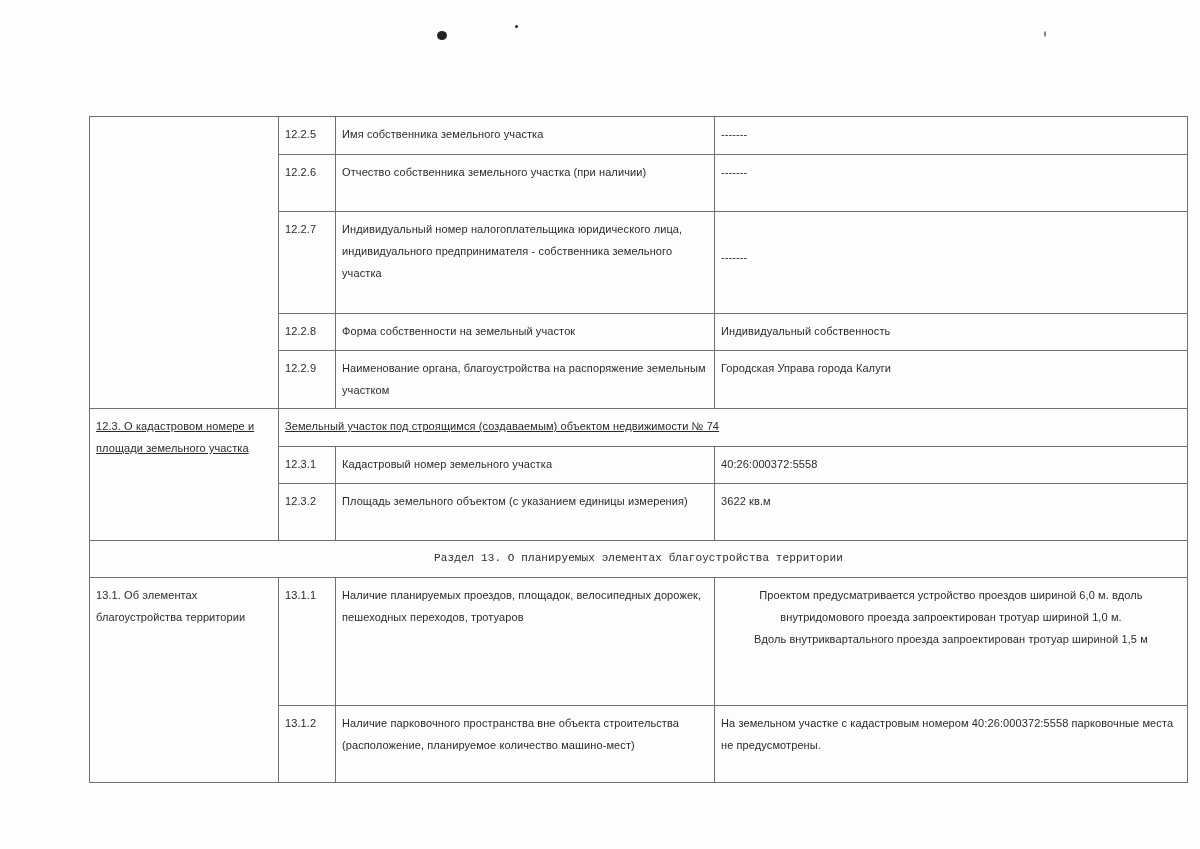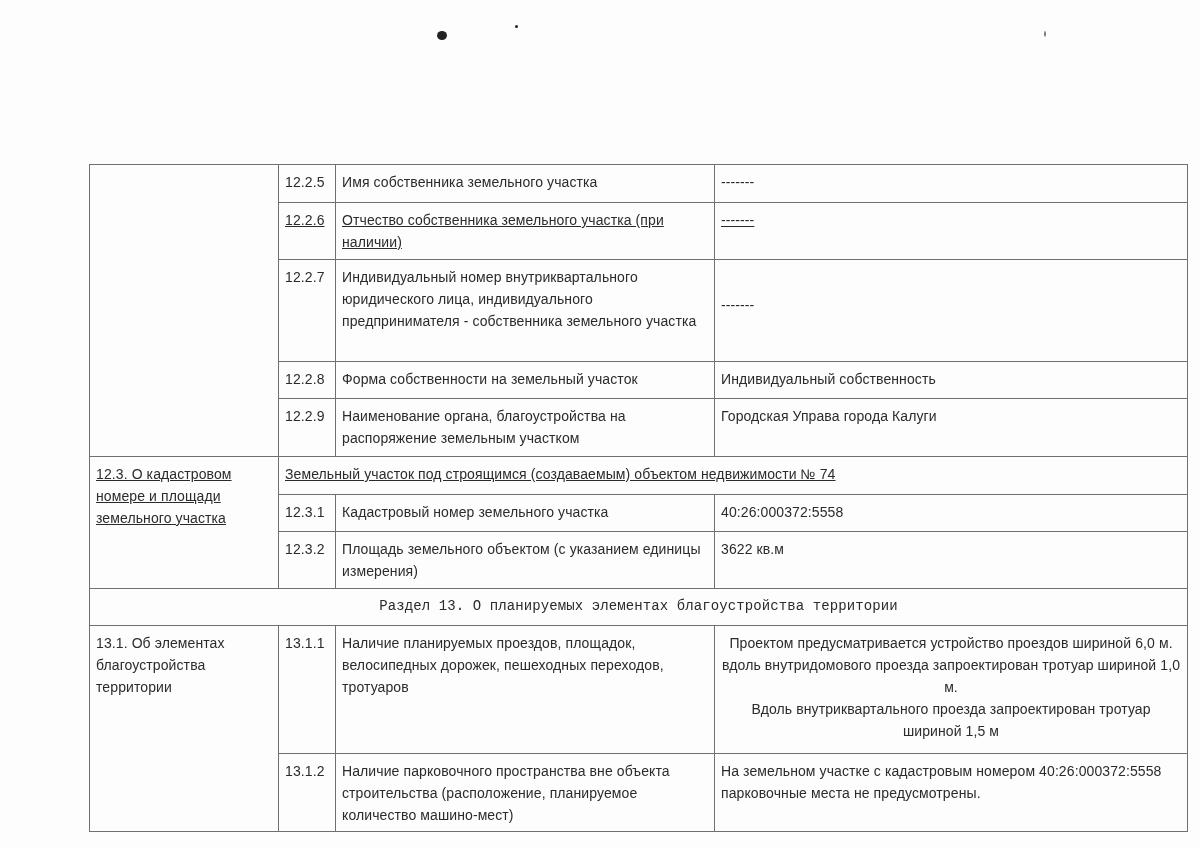--- a/index.html
+++ b/index.html
@@ -5,21 +5,21 @@
   html, body { margin: 0; padding: 0; }
   body {
     width: 1200px; height: 849px; background: #ffffff; position: relative; overflow: hidden;
     font-family: "Liberation Sans", "DejaVu Sans", sans-serif; color: #2a2a2a;
   }
   .page { position: absolute; inset: 0; background: #fdfdfd; }
   .speck { position: absolute; background: #222; border-radius: 50%; }
   table.doc {
     position: absolute; left: 89px; top: 116px; width: 1098px;
     border-collapse: collapse; table-layout: fixed;
-    font-size: 14px; line-height: 22px; letter-spacing: 0.1px; margin-top: 48px;
+    font-size: 11px; line-height: 22px; letter-spacing: 0.1px;
   }
   table.doc td {
     border: 1.4px solid #707070; vertical-align: top; padding: 6px 6px 5px 6px;
     color: #2b2b2b;
   }
   col.c1 { width: 189px; }
   col.c2 { width: 57px; }
   col.c3 { width: 379px; }
   col.c4 { width: 473px; }
   td.num { padding-left: 5px; padding-right: 2px; white-space: nowrap; }
@@ -43,28 +43,28 @@
       <col class="c4">
     </colgroup>
   <tbody>
 
     <tr style="height:38px;">
       <td rowspan="5"></td>
       <td class="num">12.2.5</td>
       <td>Имя собственника земельного участка</td>
       <td>-------</td>
     </tr>
-    <tr style="height:57px;text-decoration:underline;">
+    <tr style="height:57px;">
       <td class="num">12.2.6</td>
       <td>Отчество собственника земельного участка (при наличии)</td>
       <td>-------</td>
     </tr>
     <tr style="height:102px;">
       <td class="num">12.2.7</td>
-      <td>Индивидуальный номер внутриквартального юридического лица, индивидуального предпринимателя - собственника земельного участка</td>
+      <td>Индивидуальный номер налогоплательщика юридического лица, индивидуального предпринимателя - собственника земельного участка</td>
       <td style="vertical-align:middle;padding-bottom:18px;">-------</td>
     </tr>
     <tr style="height:37px;">
       <td class="num">12.2.8</td>
       <td>Форма собственности на земельный участок</td>
       <td>Индивидуальный собственность</td>
     </tr>
     <tr style="height:58px;">
       <td class="num">12.2.9</td>
       <td>Наименование органа, благоустройства на распоряжение земельным участком</td>

